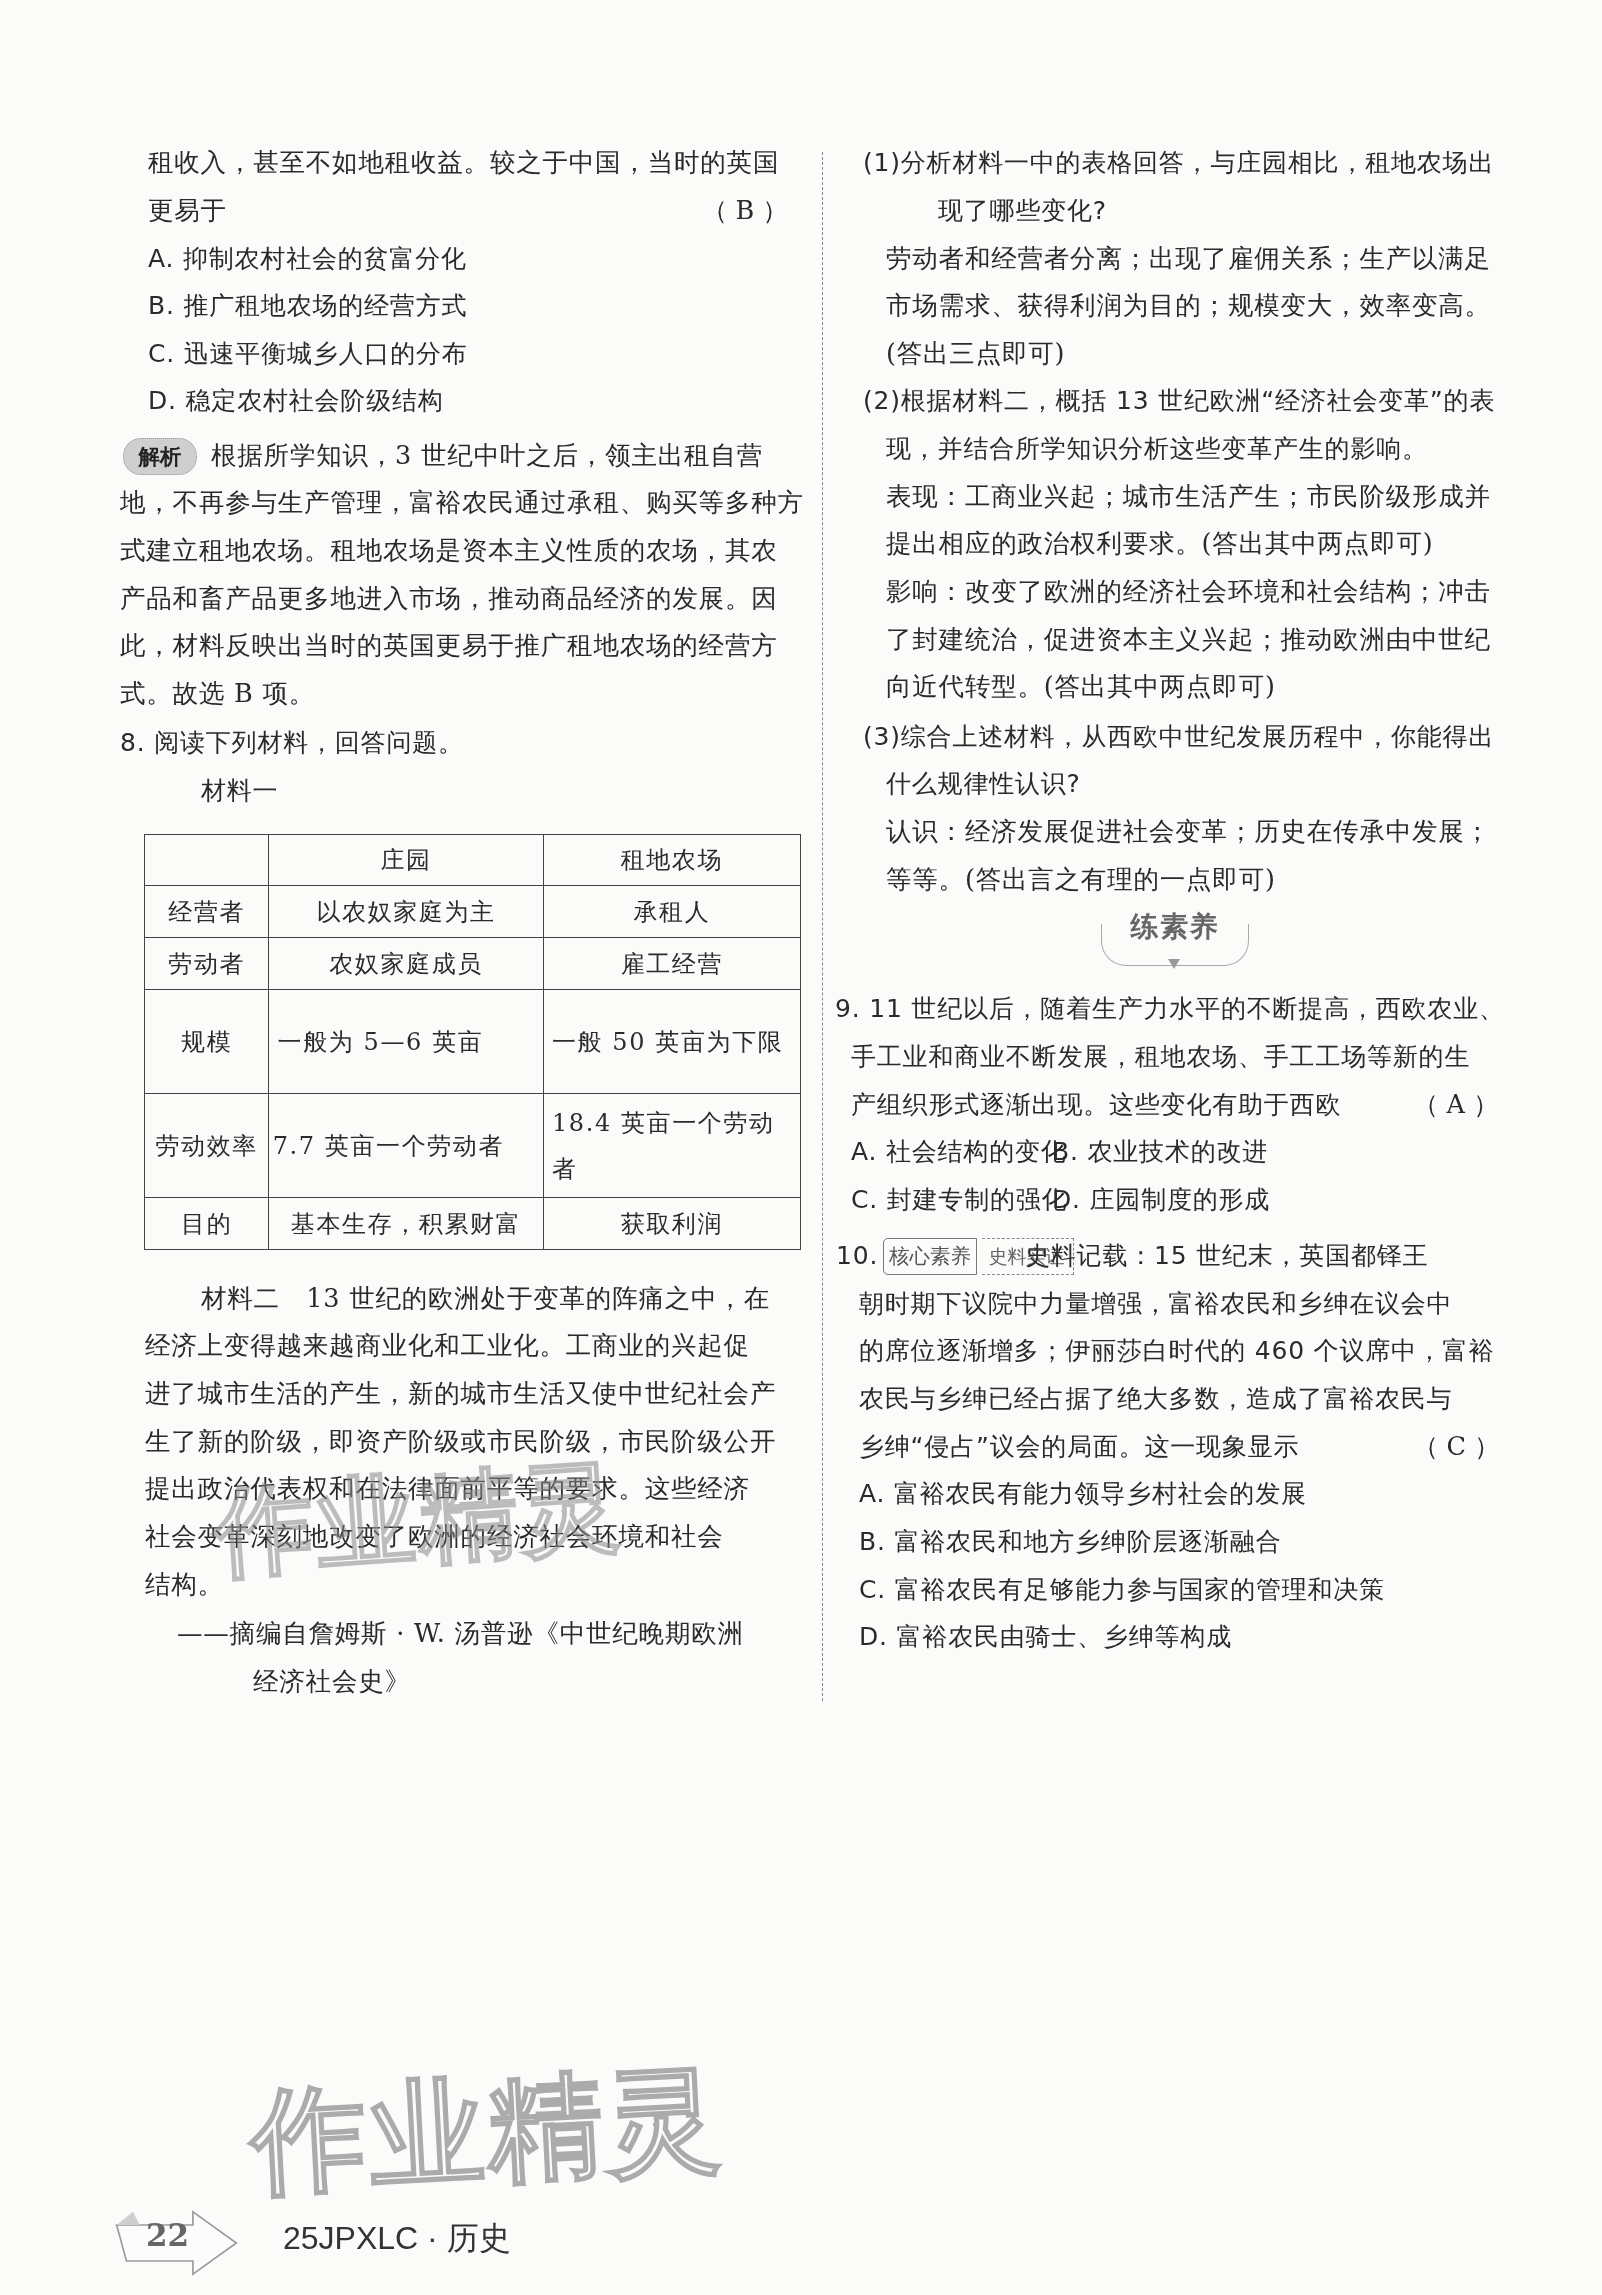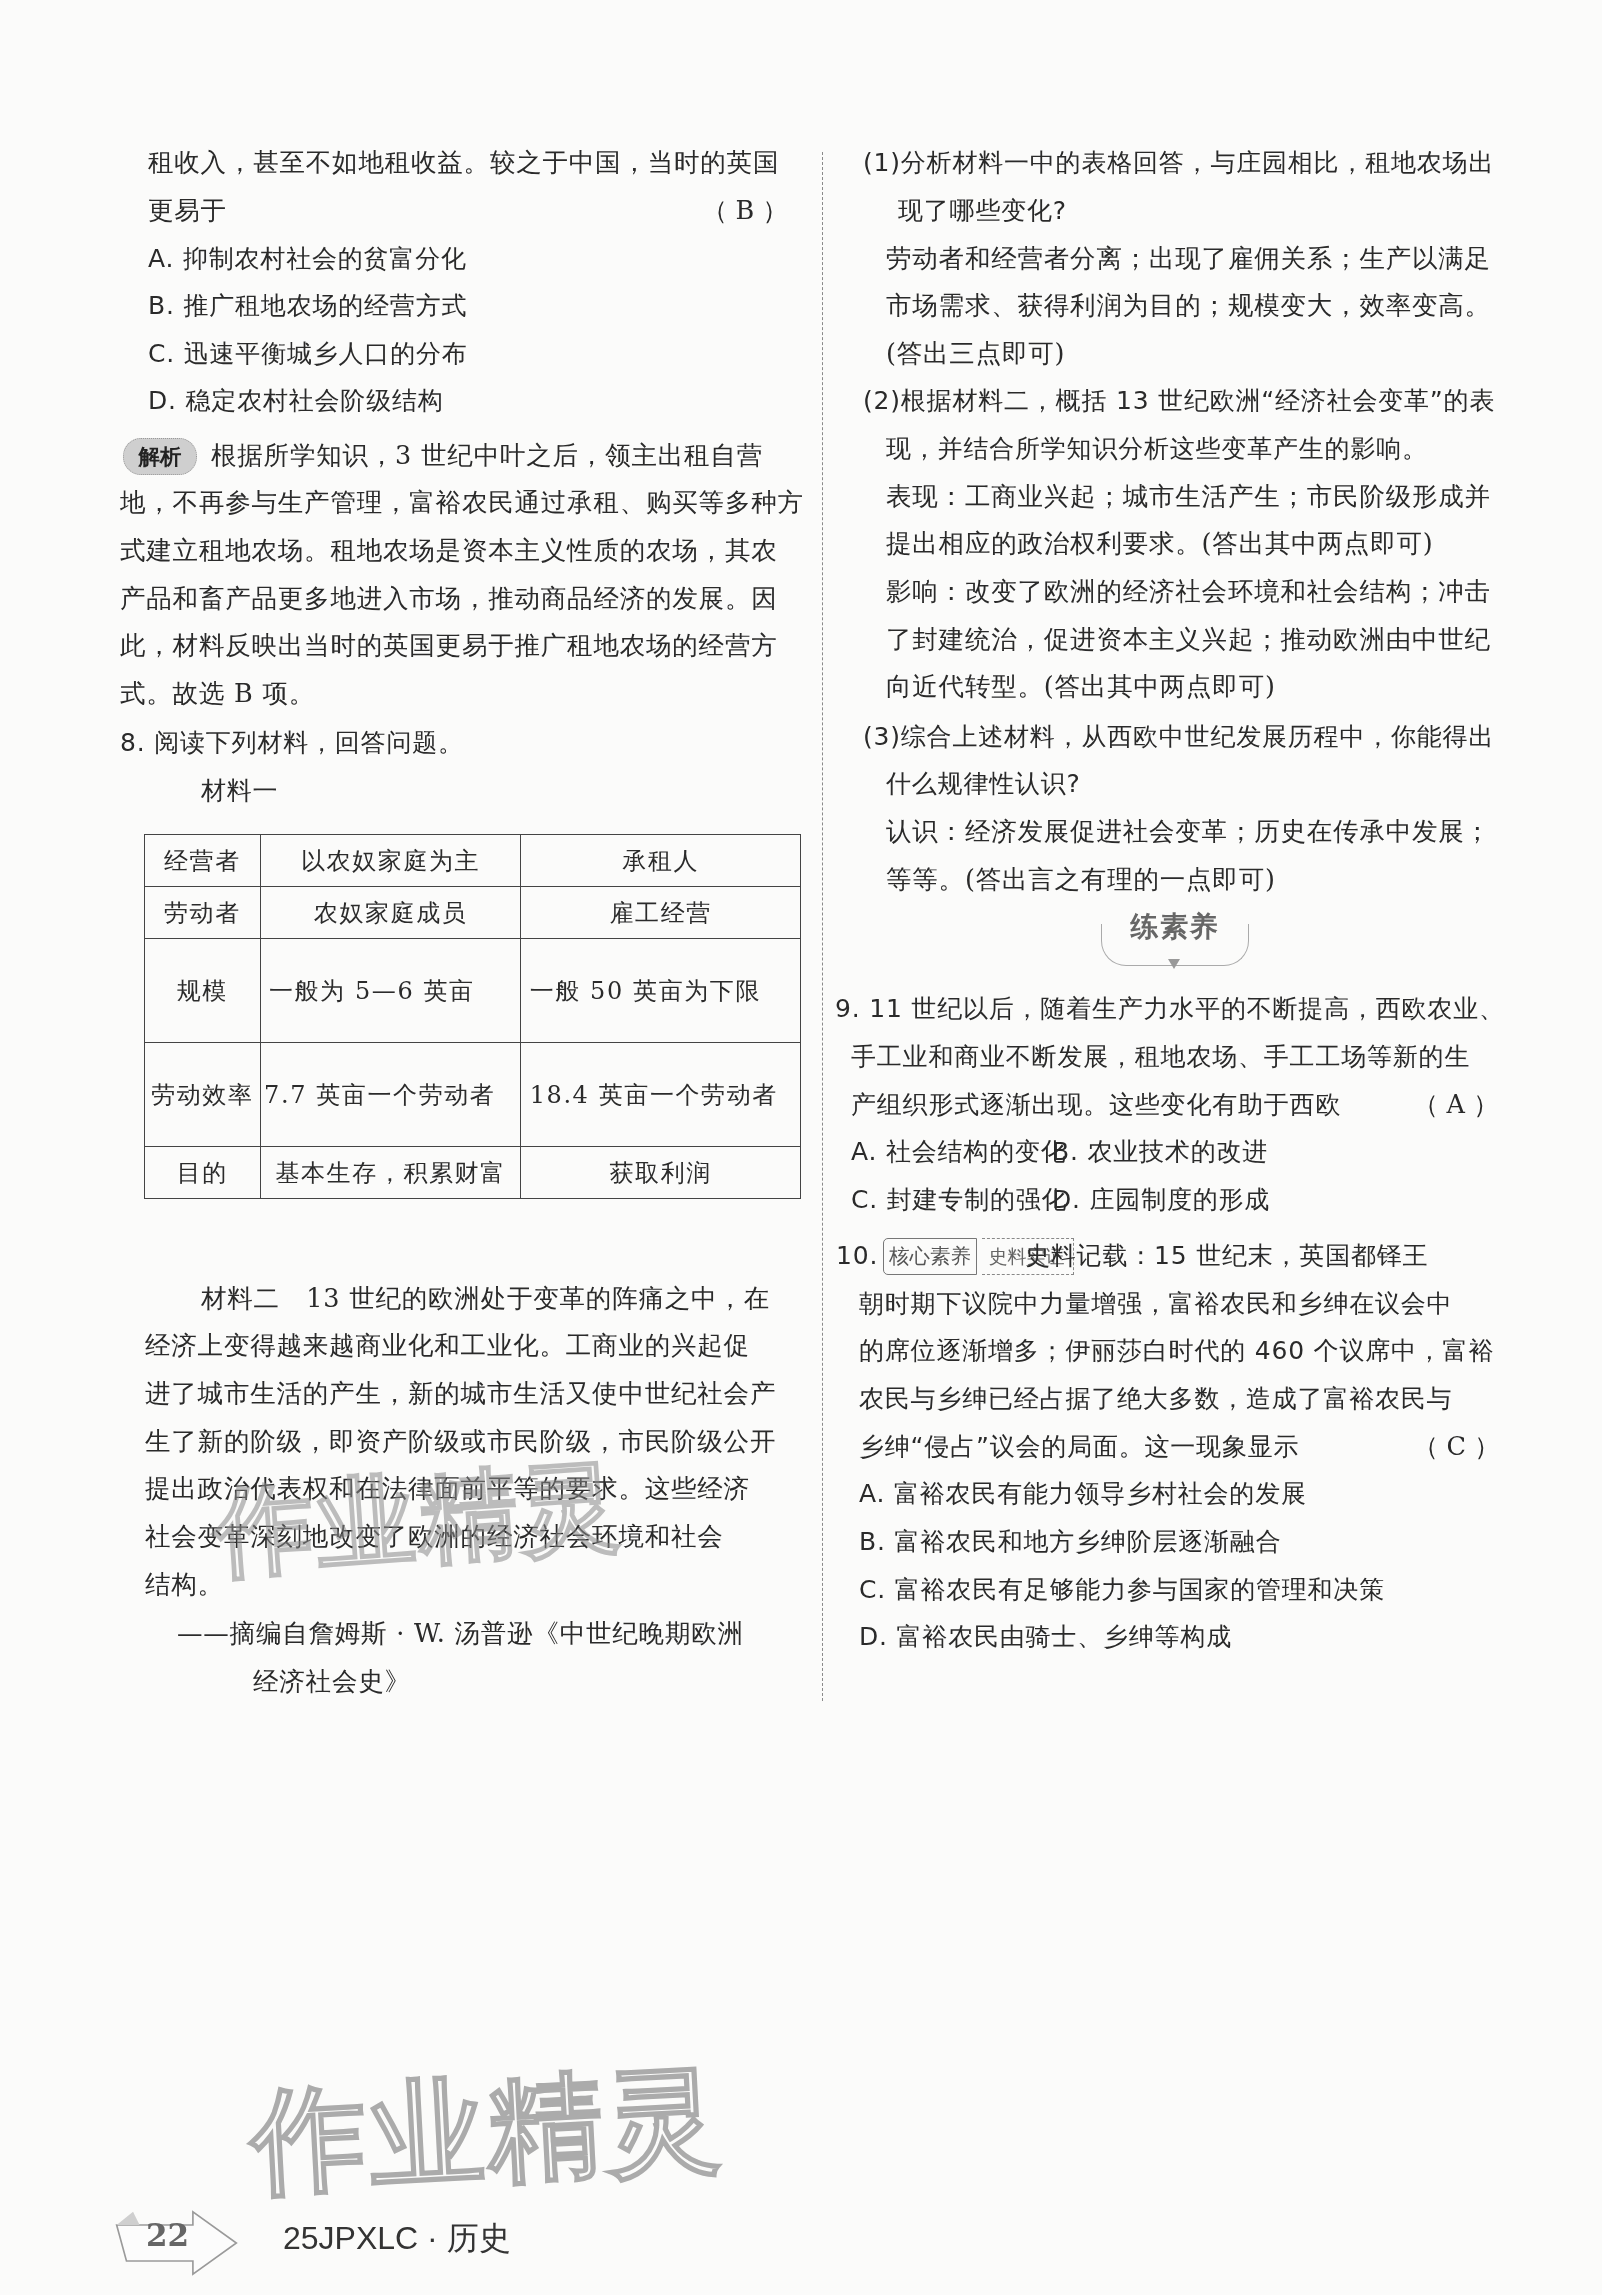--- a/index.html
+++ b/index.html
@@ -98,20 +98,25 @@
 <div class="line" style="left:120px;top:534px;">式建立租地农场。租地农场是资本主义性质的农场，其农</div>
 <div class="line" style="left:120px;top:582px;">产品和畜产品更多地进入市场，推动商品经济的发展。因</div>
 <div class="line" style="left:120px;top:629px;">此，材料反映出当时的英国更易于推广租地农场的经营方</div>
 <div class="line" style="left:120px;top:677px;">式。故选 B 项。</div>
 
 <div class="line sans" style="left:120px;top:726px;font-size:25px;">8. 阅读下列材料，回答问题。</div>
 <div class="line sans" style="left:201px;top:774px;font-size:25px;">材料一</div>
 
 <table class="material">
   <tbody>
+      <tr style="height:51px;">
+    <td style="width:107px;"></td>
+    <td style="width:257px;">庄园</td>
+    <td>租地农场</td>
+  </tr>
   <tr style="height:52px;">
     <td>经营者</td>
     <td>以农奴家庭为主</td>
     <td>承租人</td>
   </tr>
   <tr style="height:52px;">
     <td>劳动者</td>
     <td>农奴家庭成员</td>
     <td>雇工经营</td>
   </tr>
@@ -139,21 +144,21 @@
 <div class="line" style="left:145px;top:1425px;">生了新的阶级，即资产阶级或市民阶级，市民阶级公开</div>
 <div class="line" style="left:145px;top:1472px;">提出政治代表权和在法律面前平等的要求。这些经济</div>
 <div class="line" style="left:145px;top:1520px;">社会变革深刻地改变了欧洲的经济社会环境和社会</div>
 <div class="line" style="left:145px;top:1568px;">结构。</div>
 <div class="line" style="left:177px;top:1617px;">——摘编自詹姆斯 · W. 汤普逊《中世纪晚期欧洲</div>
 <div class="line" style="left:216px;top:1665px;margin-left:37px;">经济社会史》</div>
 
 <div class="watermark" style="left:214px;top:1454px;font-size:99px;transform:rotate(-4deg);opacity:0.55;">作业精灵</div>
 
 <div class="line sans" style="left:863px;top:146px;font-size:25px;">(1)分析材料一中的表格回答，与庄园相比，租地农场出</div>
-<div class="line sans" style="left:898px;top:194px;font-size:25px;text-align:center;">现了哪些变化?</div>
+<div class="line sans" style="left:938px;top:194px;font-size:25px;text-align:center;">现了哪些变化?</div>
 <div class="line" style="left:886px;top:242px;">劳动者和经营者分离；出现了雇佣关系；生产以满足</div>
 <div class="line" style="left:886px;top:289px;">市场需求、获得利润为目的；规模变大，效率变高。</div>
 <div class="line" style="left:886px;top:337px;">(答出三点即可)</div>
 
 <div class="line sans" style="left:863px;top:384px;font-size:25px;">(2)根据材料二，概括 13 世纪欧洲“经济社会变革”的表</div>
 <div class="line sans" style="left:886px;top:432px;font-size:25px;">现，并结合所学知识分析这些变革产生的影响。</div>
 <div class="line" style="left:886px;top:480px;">表现：工商业兴起；城市生活产生；市民阶级形成并</div>
 <div class="line" style="left:886px;top:527px;">提出相应的政治权利要求。(答出其中两点即可)</div>
 <div class="line" style="left:886px;top:575px;">影响：改变了欧洲的经济社会环境和社会结构；冲击</div>
 <div class="line" style="left:886px;top:623px;">了封建统治，促进资本主义兴起；推动欧洲由中世纪</div>

